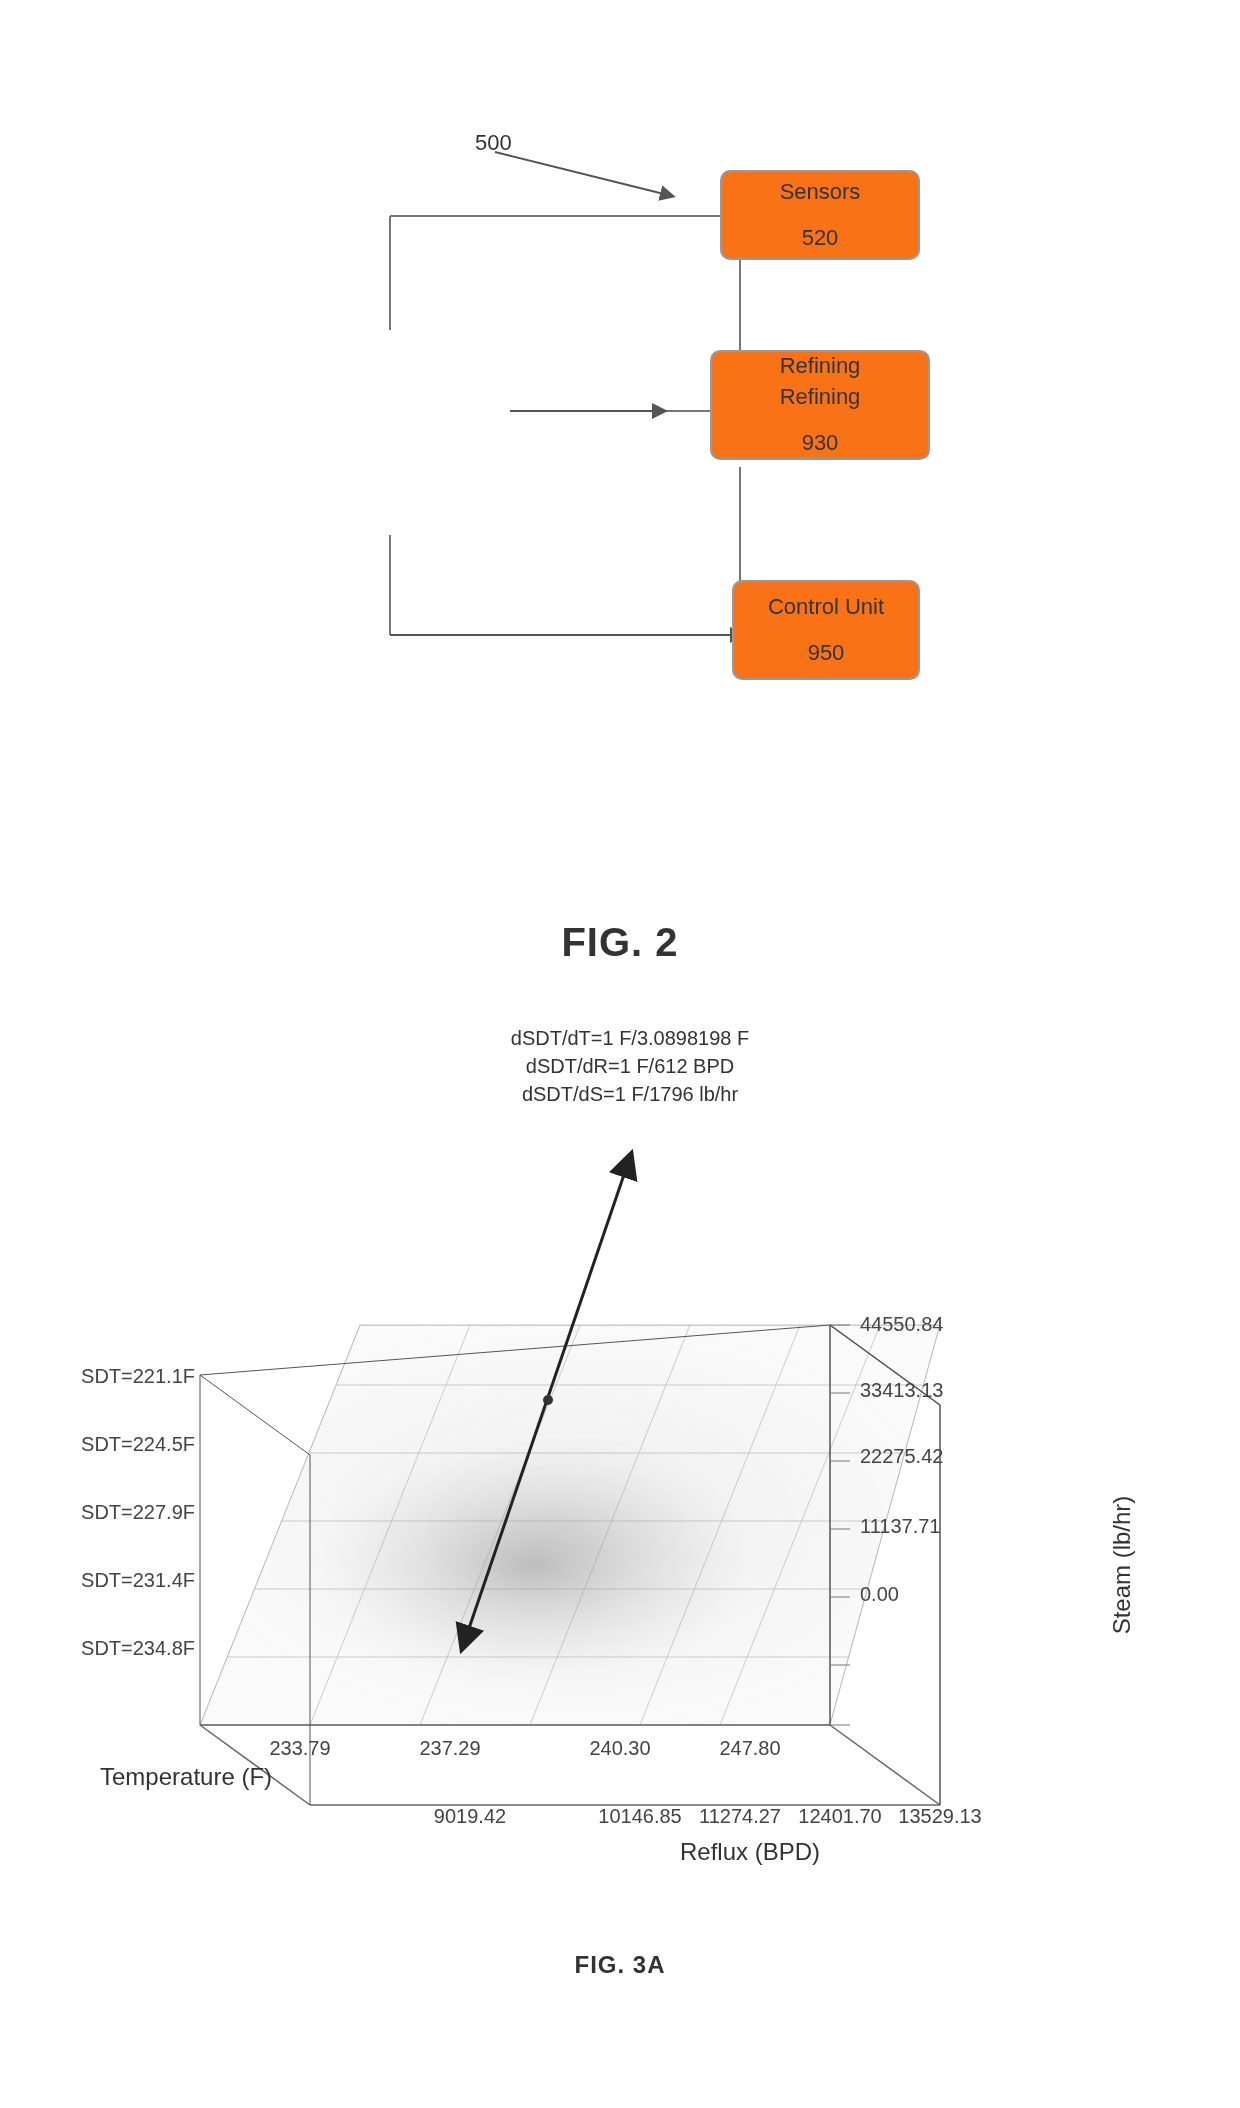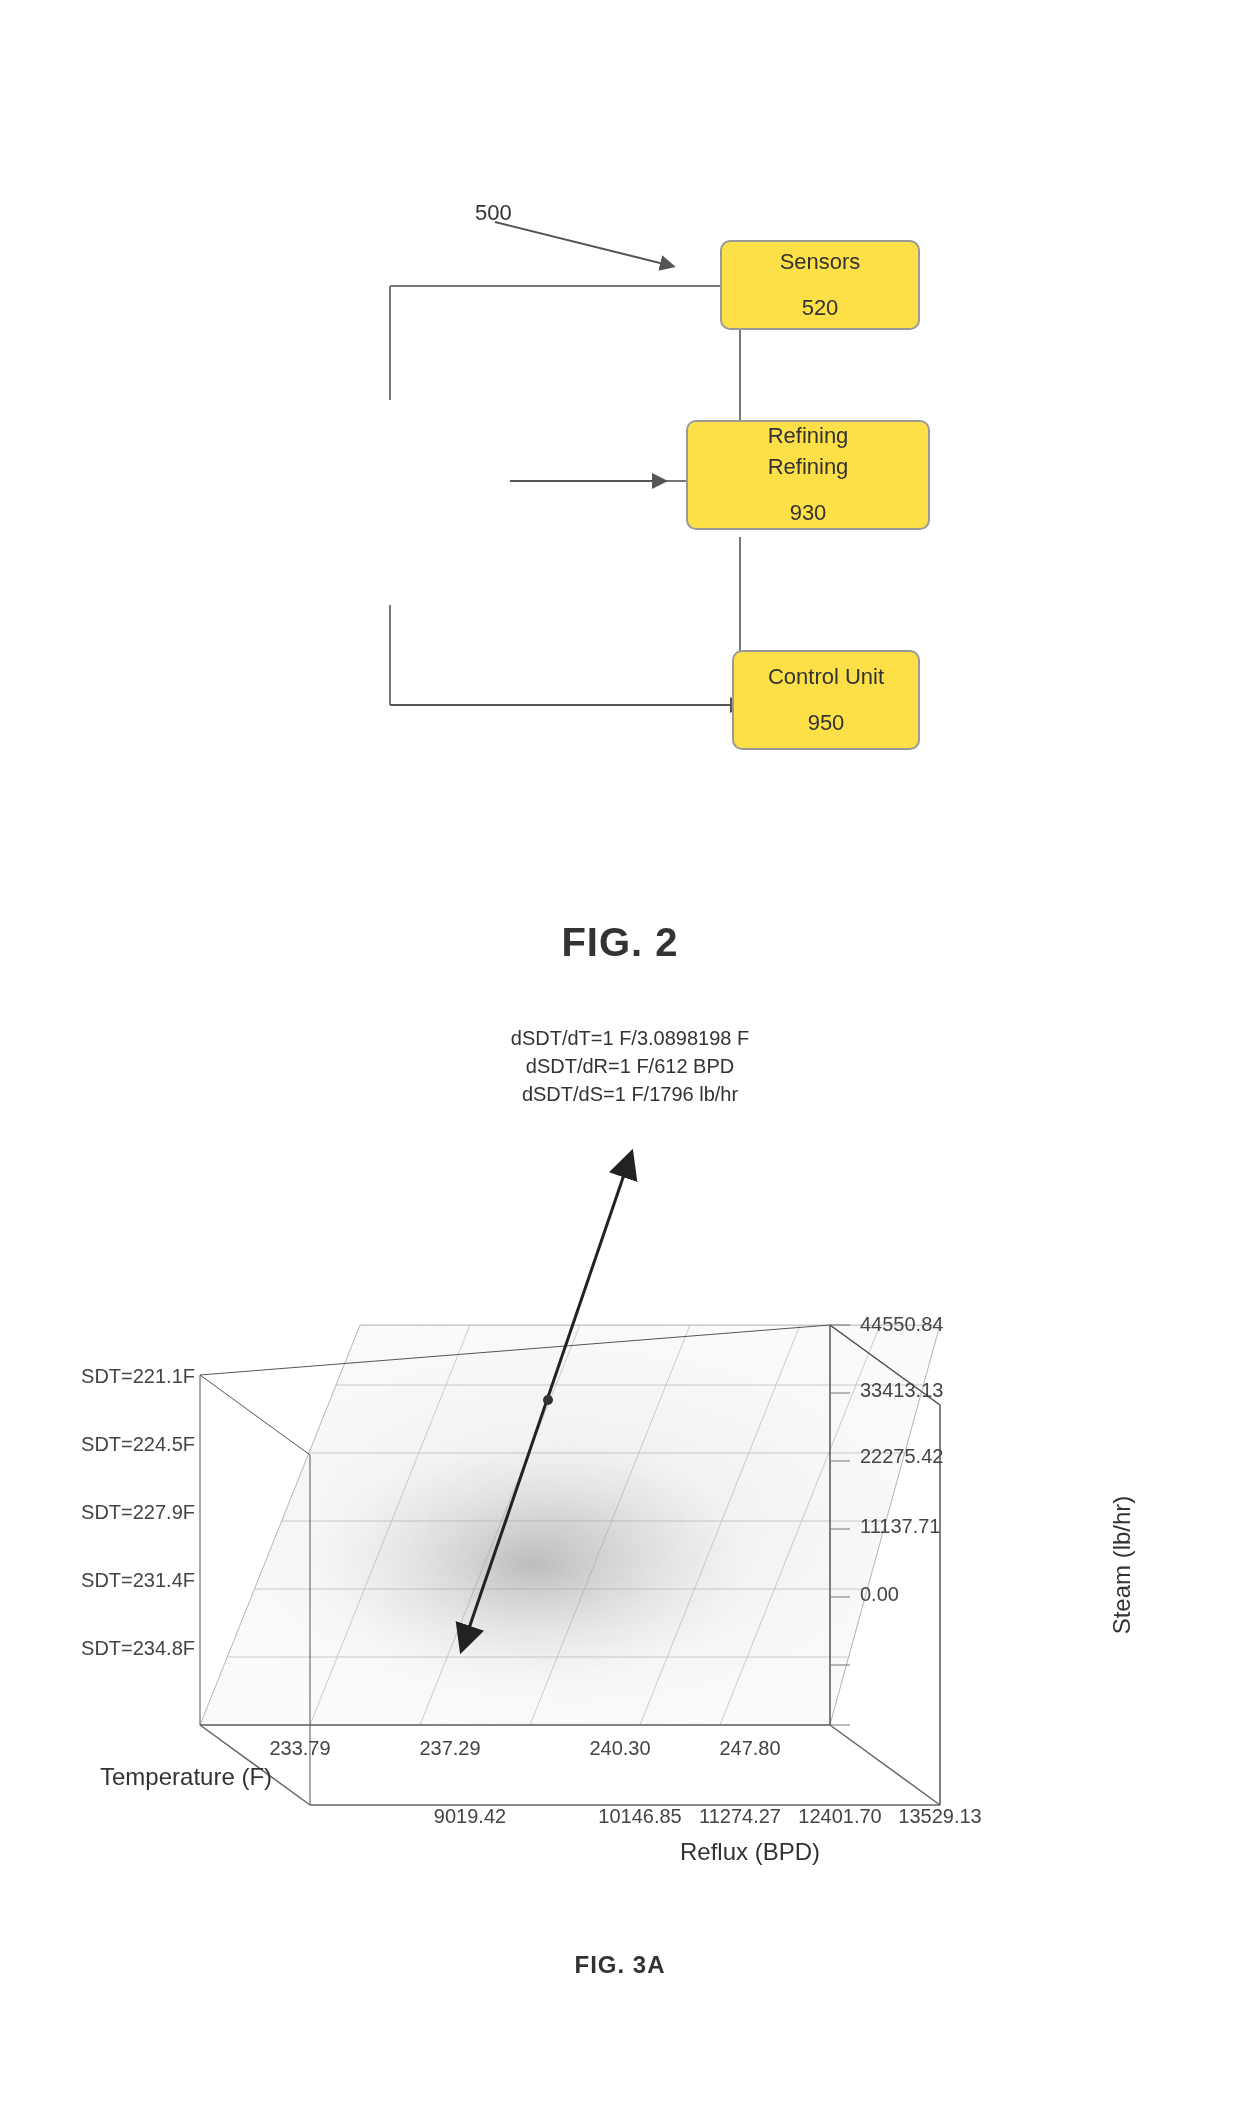--- a/index.html
+++ b/index.html
@@ -11,56 +11,56 @@
       position: relative;
       overflow-x: hidden;
     }
 
     
     .fig2-container {
       position: relative;
       width: 1240px;
       height: 980px;
       display: flex;
-      align-items: flex-end;
+      align-items: center;
       justify-content: center;
     }
 
     .diagram-wrapper {
       position: relative;
       width: 700px;
       height: 780px;
       margin-top: 60px;
     }
 
     
     .box {
       position: absolute;
       border: 2px solid #999;
       border-radius: 10px;
-      background: #fde047;
+      background: #f97316;
       display: flex;
       flex-direction: column;
       align-items: center;
       justify-content: center;
       text-align: center;
       font-size: 22px;
       color: #333;
       line-height: 1.4;
     }
 
     .box-sensors {
       width: 200px;
       height: 90px;
       top: 40px;
       right: 50px;
     }
 
     .box-refining {
-      width: 244px;
+      width: 220px;
       height: 110px;
       top: 220px;
       right: 40px;
     }
 
     .box-control {
       width: 188px;
       height: 100px;
       top: 450px;
       right: 50px;

